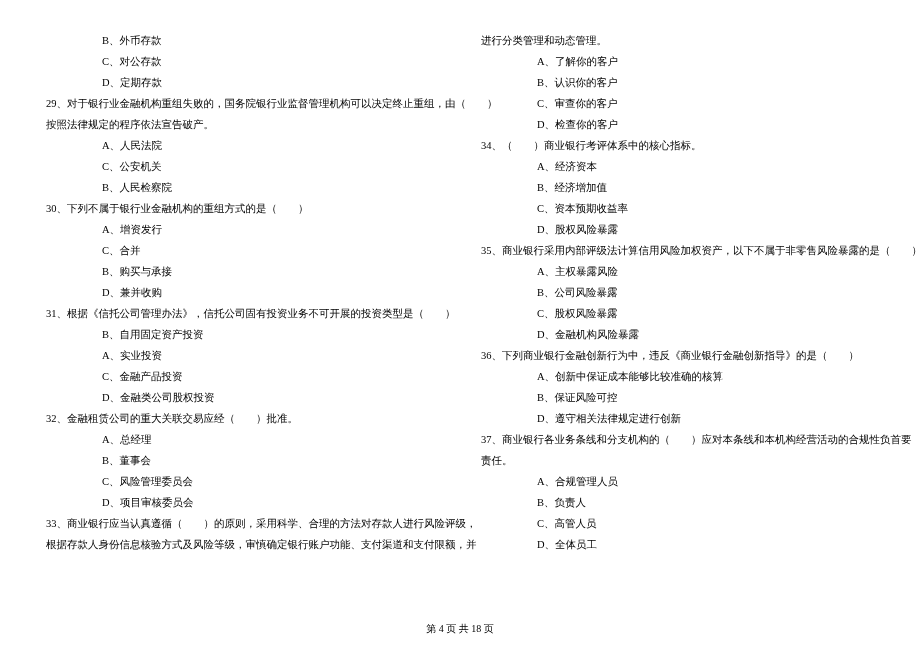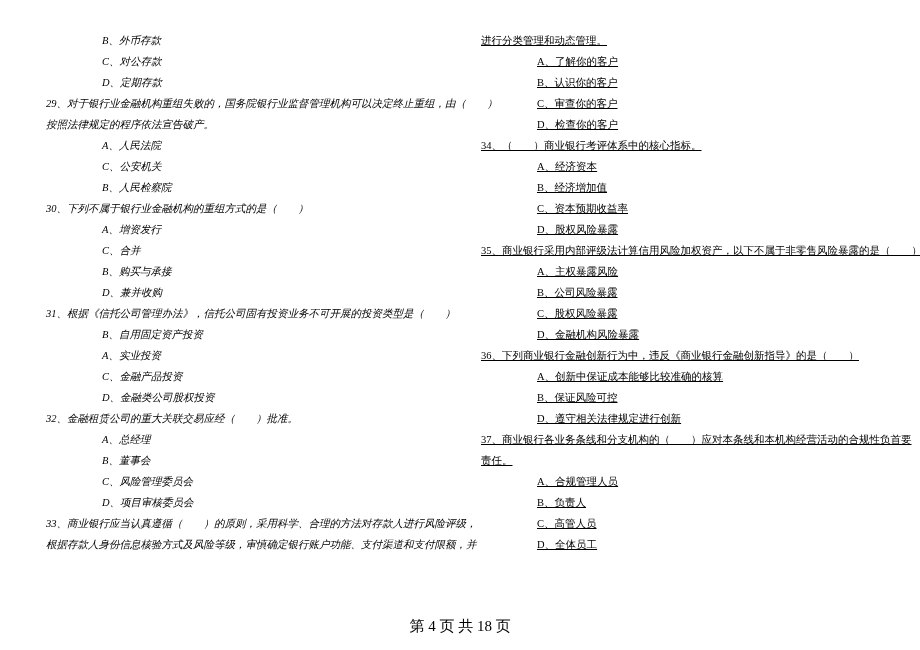--- a/index.html
+++ b/index.html
@@ -19,36 +19,36 @@
     height: 650px;
     box-sizing: border-box;
     padding: 30px 40px 0 40px;
     display: flex;
     flex-direction: row;
   }
   .col {
     width: 50%;
     box-sizing: border-box;
   }
-  .col.left { padding-right: 15px; font-style: italic; }
-  .col.right { padding-left: 15px; text-decoration: underline; }
+  .col.left { padding-right: 15px; }
+  .col.right { padding-left: 15px; }
   .line {
     line-height: 21px;
     white-space: nowrap;
   }
   .opt { padding-left: 62px; }
   .q   { padding-left: 6px; }
   .q2  { padding-left: 6px; }
   .footer {
     position: absolute;
     bottom: 14px;
     left: 0;
     width: 920px;
     text-align: center;
-    font-size: 15px;
+    font-size: 10px;
   }
 </style>
 </head>
 <body>
 
 <div class="page">
 
   <div class="col left">
     <div class="line opt">B、外币存款</div>
     <div class="line opt">C、对公存款</div>

